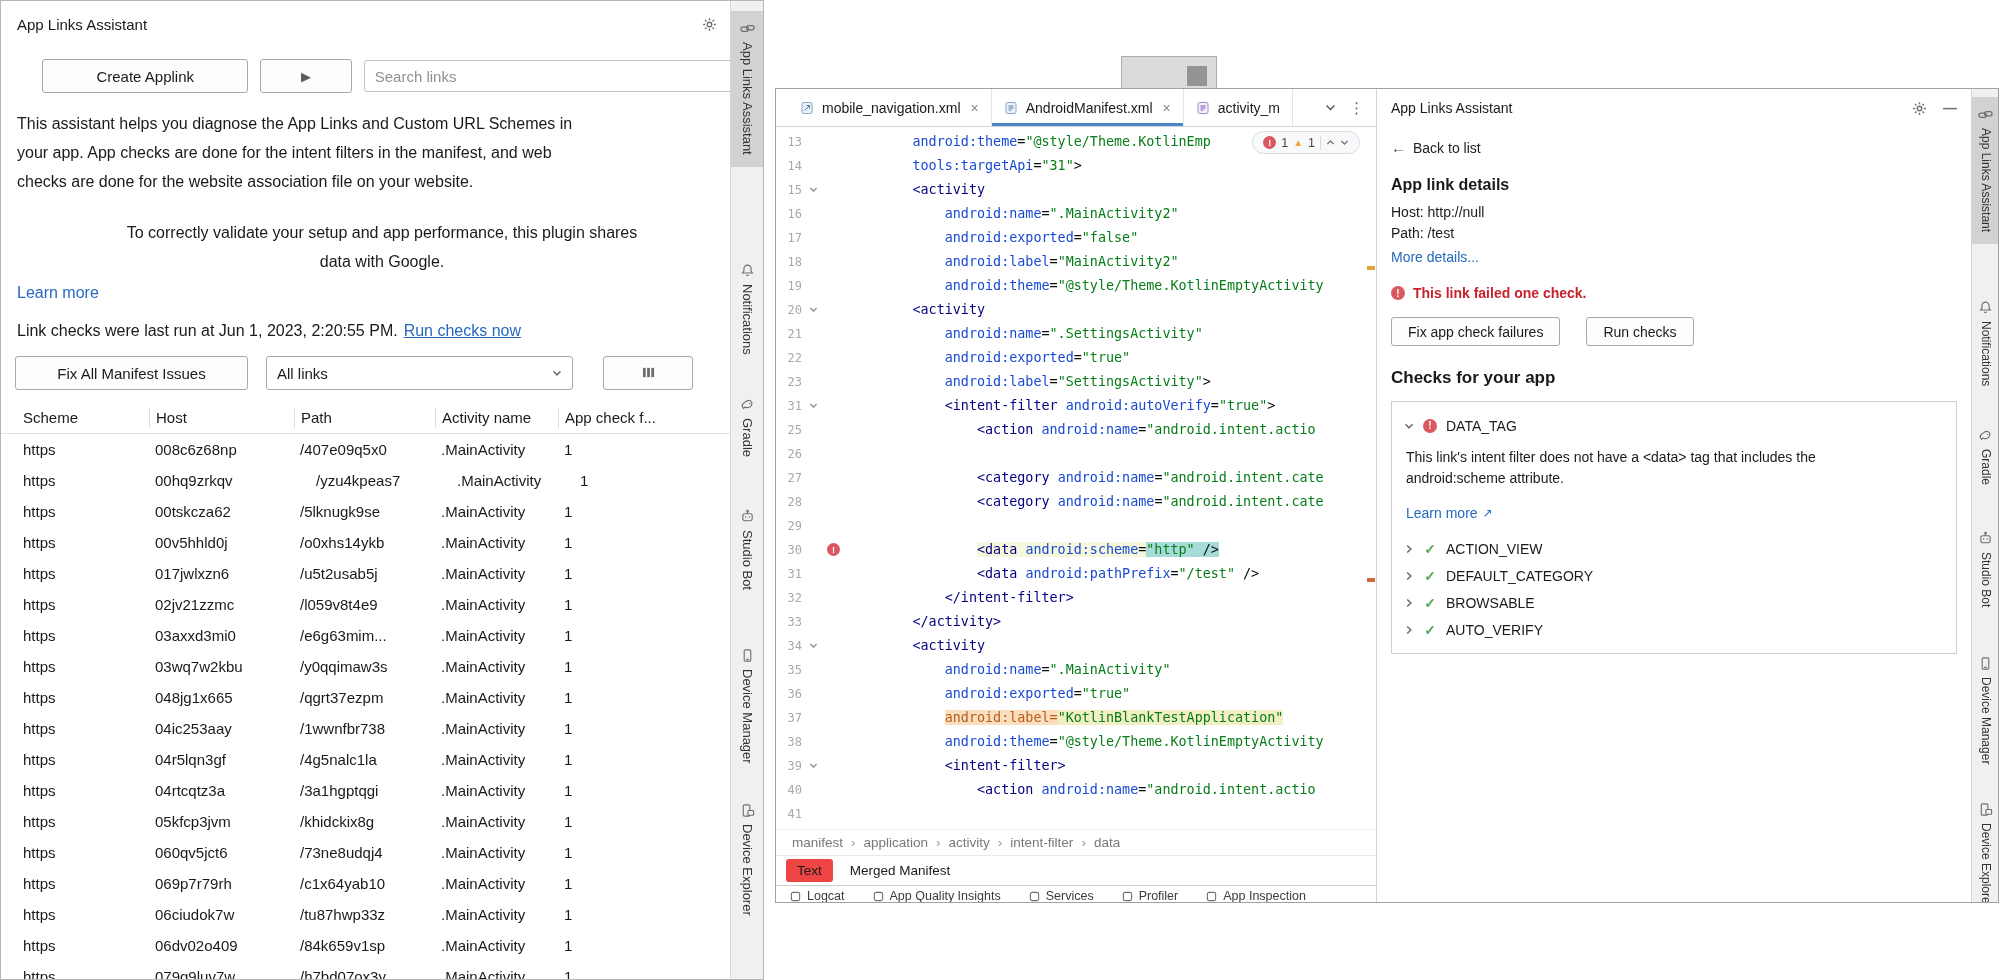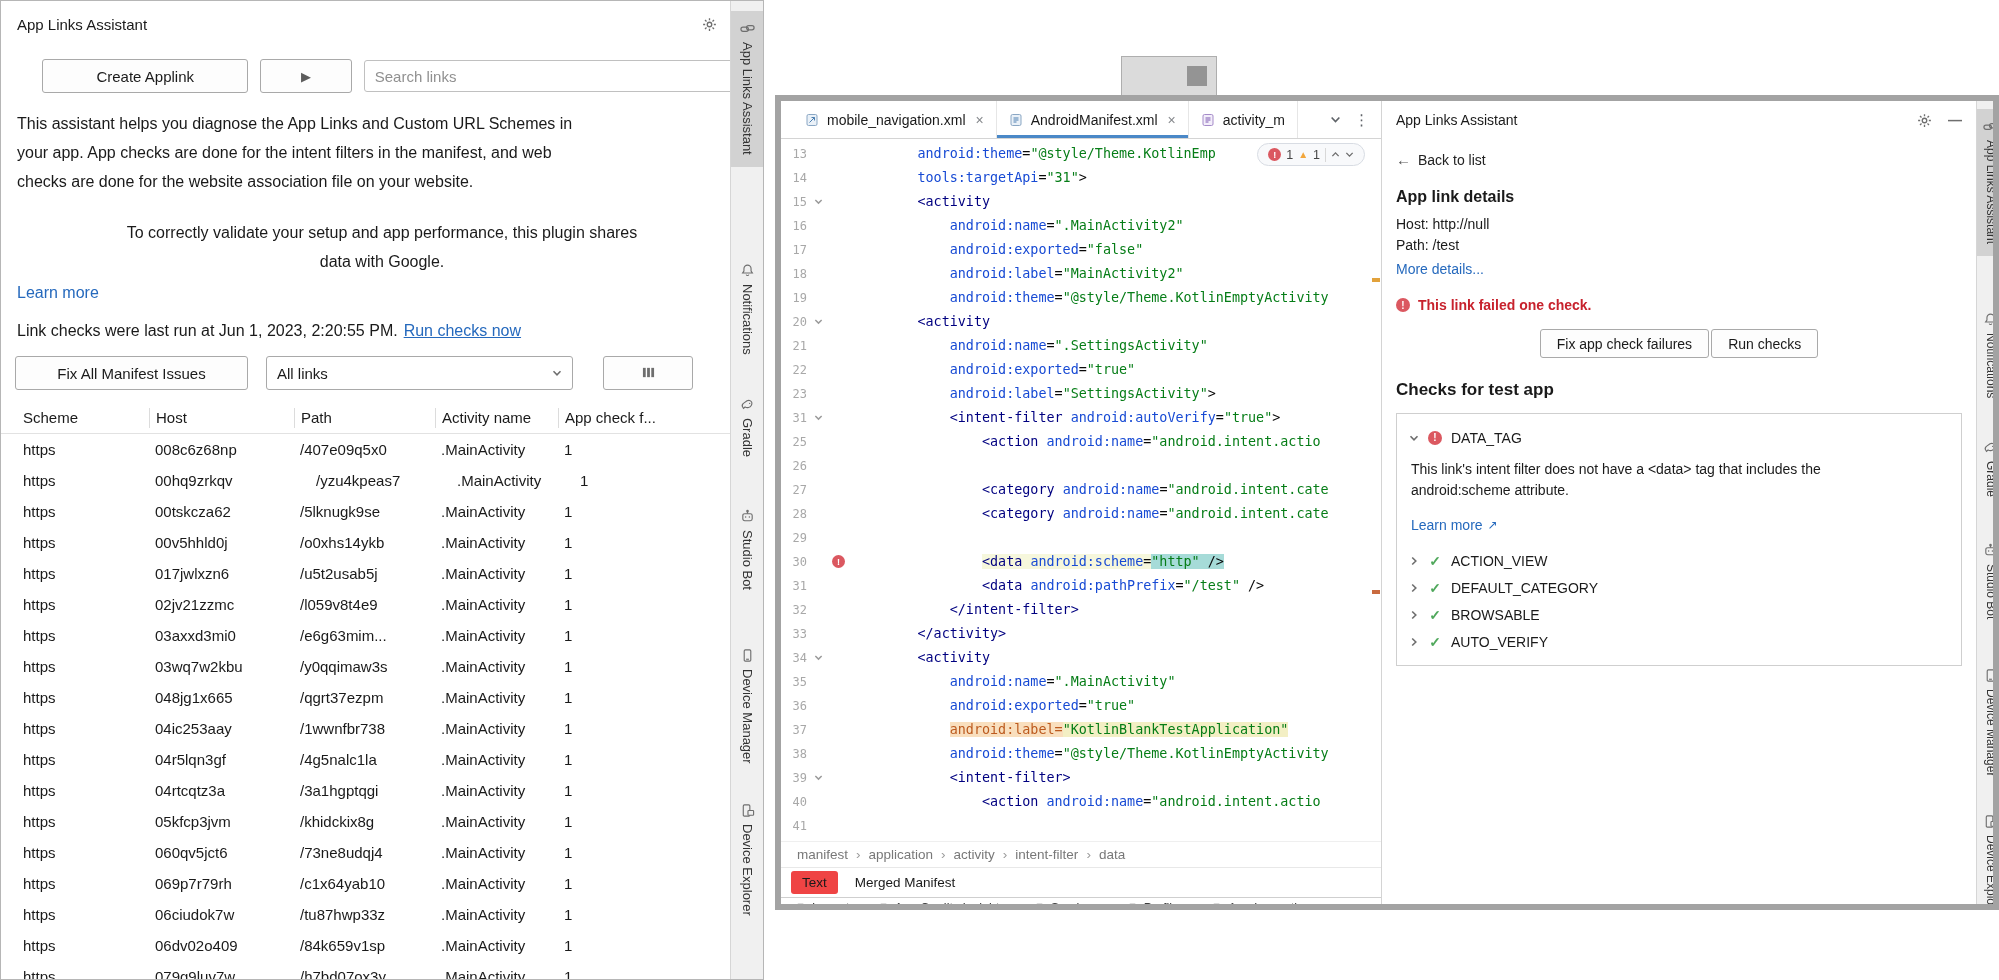--- a/index.html
+++ b/index.html
@@ -54,22 +54,22 @@
   .right-strip { width:28px; flex:none; background:#F0F0F0; border-left:1px solid #D6D6D6; display:flex;
                  flex-direction:column; align-items:center; padding-top:8px; }
   .right-strip .strip-label { font-size:12px; }
 
   
   .fragment { position:absolute; left:1121px; top:56px; width:96px; height:40px; background:#DBDBDB;
               border:1px solid #AEAEAE; }
   .frag-dark { position:absolute; right:9px; top:9px; width:20px; height:20px; background:#949494; }
 
   
-  .main-window { position:absolute; left:775px; top:95px; width:1224px; height:815px; background:#FFF;
-                 border:6px solid #a3a3a3; display:flex; overflow:hidden; }
+  .main-window { position:absolute; left:775px; top:88px; width:1224px; height:815px; background:#FFF;
+                 border:1px solid #a3a3a3; display:flex; overflow:hidden; }
   .editor-col { width:600px; flex:none; display:flex; flex-direction:column; position:relative; }
   .tab-bar { height:38px; flex:none; border-bottom:1px solid #D4D4D4; display:flex; align-items:stretch; padding-left:12px; }
   .ed-tab { display:flex; align-items:center; gap:8px; padding:0 12px; font-size:14px; border-right:1px solid #E6E6E6; position:relative; }
   .ed-tab.active::after { content:""; position:absolute; left:0; right:0; bottom:0; height:3px; background:#4A88C7; }
   .tab-icon { width:14px; height:14px; display:inline-flex; }
   .tab-close { color:#85888C; font-size:14px; margin-left:2px; }
   .tab-bar-end { margin-left:auto; display:flex; align-items:center; gap:13px; padding-right:12px; }
   .kebab { color:#5F6368; font-size:15px; }
 
   .code-area { height:702px; flex:none; position:relative; overflow:hidden;
@@ -119,21 +119,21 @@
   
   .right-panel { width:595px; flex:none; border-left:1px solid #D4D4D4; font-size:14px; }
   .rp-header { height:38px; display:flex; align-items:center; padding:0 14px; font-size:14px; }
   .rp-body { padding:8px 14px 0; }
   .rp-back { margin:4px 0 20px; display:flex; align-items:center; gap:7px; width:max-content; color:#222222; }
   .back-arrow { font-size:15px; color:#555555; }
   .rp-h1 { font-size:16px; font-weight:700; margin-bottom:8px; }
   .rp-line { line-height:21px; }
   .rp-more { display:inline-block; margin-top:5px; }
   .rp-fail { display:flex; align-items:center; gap:8px; margin:20px 0 16px; color:#C7222D; font-weight:700; }
-  .rp-buttons { display:flex; gap:2px;justify-content:center; }
+  .rp-buttons { display:flex; gap:26px; }
   .rp-buttons .btn { height:29px; font-size:14px; padding:0 16px; }
   .rp-h2 { font-size:17px; font-weight:700; margin:22px 0 9px; }
   .rp-sub { white-space:pre-line; line-height:21px; }
   .checks-box { border:1px solid #CFCFCF; padding:10px 12px; margin-top:13px; }
   .check-row { display:flex; align-items:center; gap:9px; height:27px; }
   .check-chev { width:10px; display:inline-flex; justify-content:center; }
   .ok-check { color:#50A85C; font-size:14px; font-weight:700; width:14px; text-align:center; }
   .check-desc { white-space:pre-line; line-height:21px; margin:8px 0 16px 2px; }
   .check-learn { display:inline-flex; align-items:center; gap:5px; margin:0 0 14px 2px; }
   .ext-arrow { font-size:12px; color:#2569BD; }
@@ -710,21 +710,21 @@
       <div class="rp-line">Path: /test</div>
       <a class="link rp-more">More details...</a>
       <div class="rp-fail">
         <span class="err-dot">!</span>
         <span>This link failed one check.</span>
       </div>
       <div class="rp-buttons">
         <button class="btn">Fix app check failures</button>
         <button class="btn">Run checks</button>
       </div>
-      <div class="rp-h2">Checks for test app</div>
+      <div class="rp-h2">Checks for your app</div>
       <div class="checks-box" id="checks-box"><div class="check-row">
             <span class="check-chev">
               <svg width="10" height="10" viewBox="0 0 10 10" fill="none" stroke="#6E6E6E" stroke-width="1.6">
                 <path d="M1.5 3.2 5 6.8 8.5 3.2"></path>
               </svg>
             </span>
             <span class="err-dot">!</span>
             <span class="check-name">DATA_TAG</span>
           </div><div class="check-desc">This link's intent filter does not have a &lt;data&gt; tag that includes the
 android:scheme attribute.</div><a class="link check-learn">

